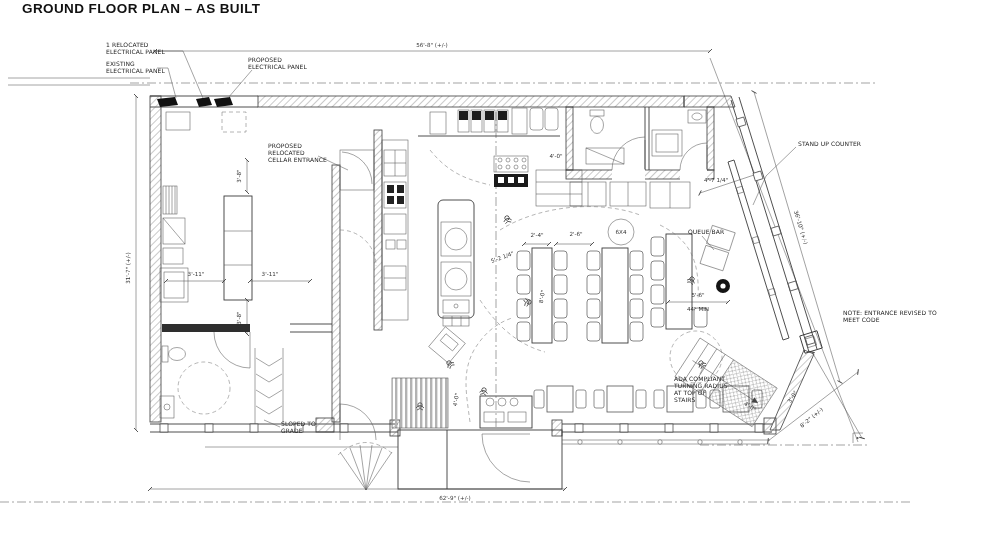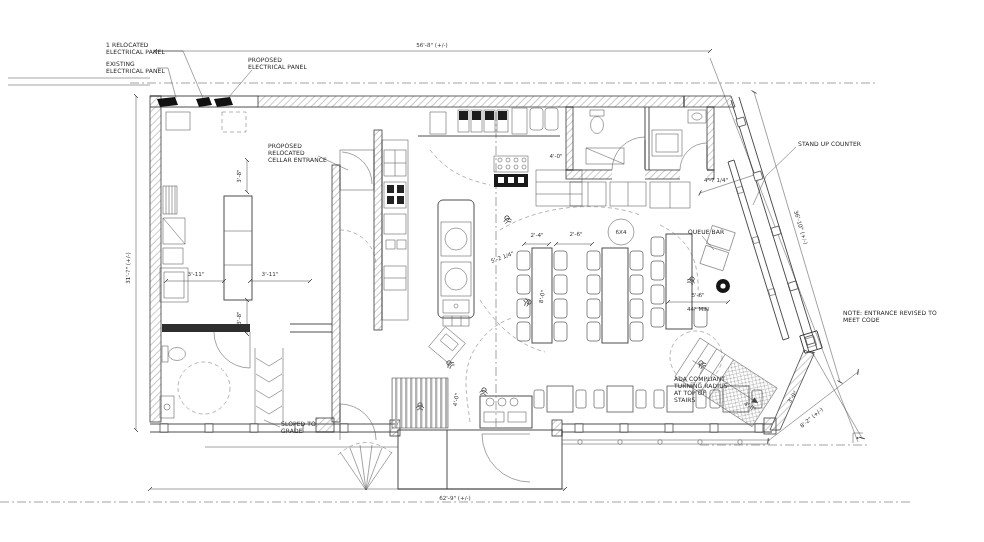--- a/index.html
+++ b/index.html
@@ -15,20 +15,21 @@
   .hatchfill{fill:url(#hatch);stroke:#3b3b3b;stroke-width:.8;}
   .dimline{stroke:#555;stroke-width:.55;fill:none;marker-start:url(#tick);marker-end:url(#tick);}
   .lbl{font-size:6px;fill:#222;font-family:"DejaVu Sans",sans-serif;letter-spacing:.1px;}
   .dim{font-size:5.6px;fill:#333;font-family:"DejaVu Sans",sans-serif;}
   .person{stroke:#444;stroke-width:.8;fill:none;}
 </style>
 </head>
 <body>
 
 <div class="canvas">
+  <h1>GROUND FLOOR PLAN – AS BUILT</h1>
 
   <svg width="984" height="542" viewBox="0 0 984 542">
     <defs>
       <pattern id="hatch" width="5" height="5" patternUnits="userSpaceOnUse" patternTransform="rotate(45)">
         <line x1="0" y1="0" x2="0" y2="5" stroke="#777" stroke-width="0.8"></line>
       </pattern>
       <pattern id="xhatch" width="5" height="5" patternUnits="userSpaceOnUse">
         <path d="M0,0 L5,5 M5,0 L0,5" stroke="#8a8a8a" stroke-width="0.5"></path>
       </pattern>
       <pattern id="vstripe" width="5" height="5" patternUnits="userSpaceOnUse">

